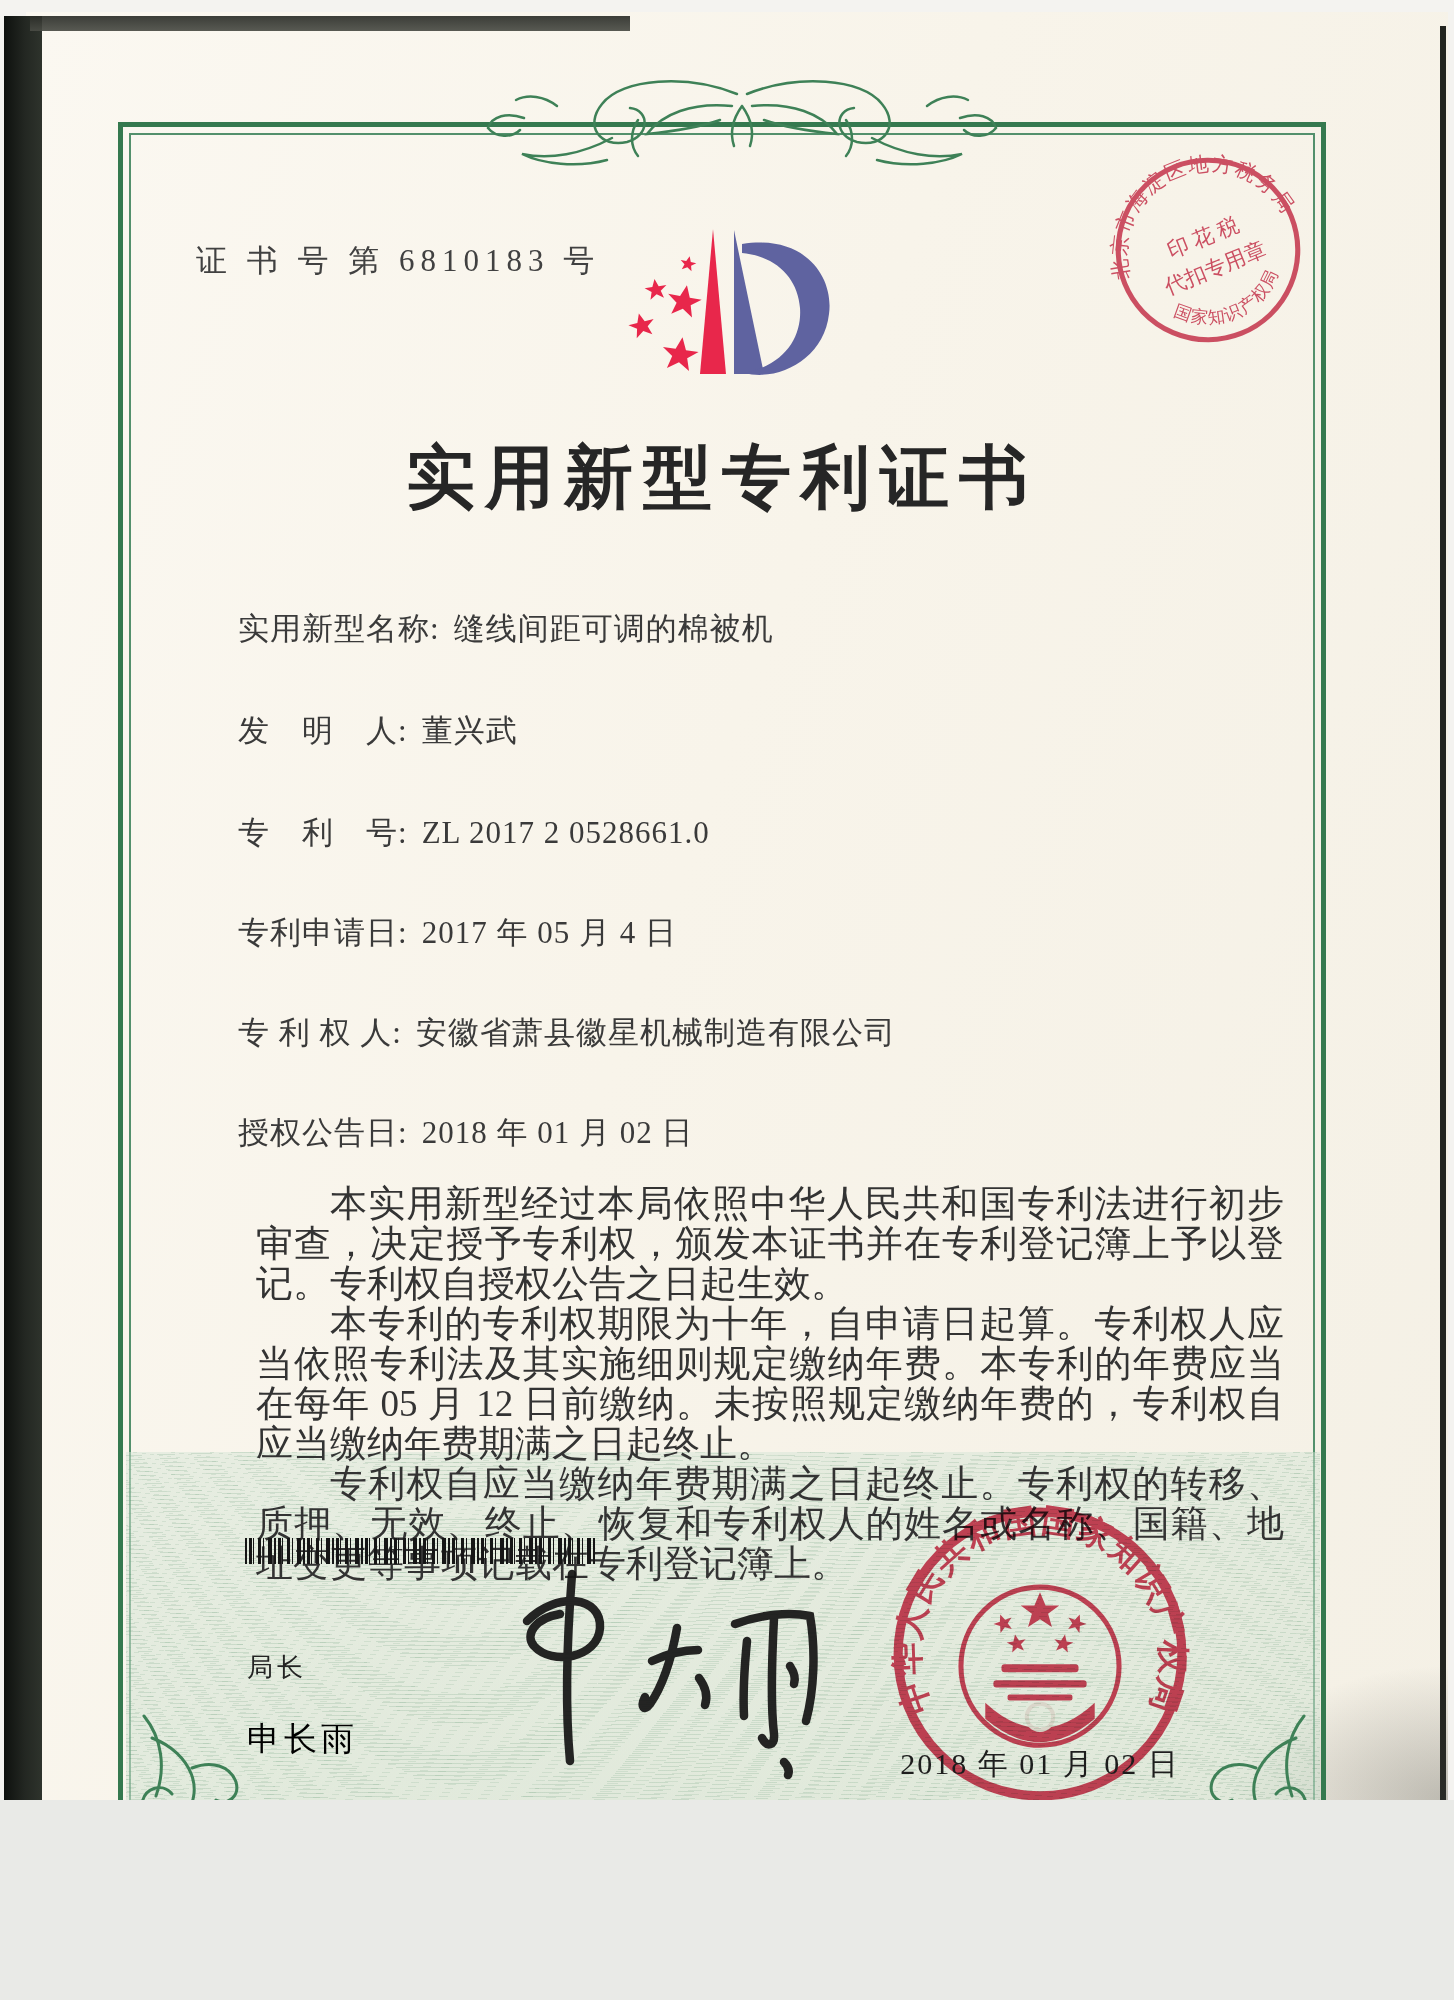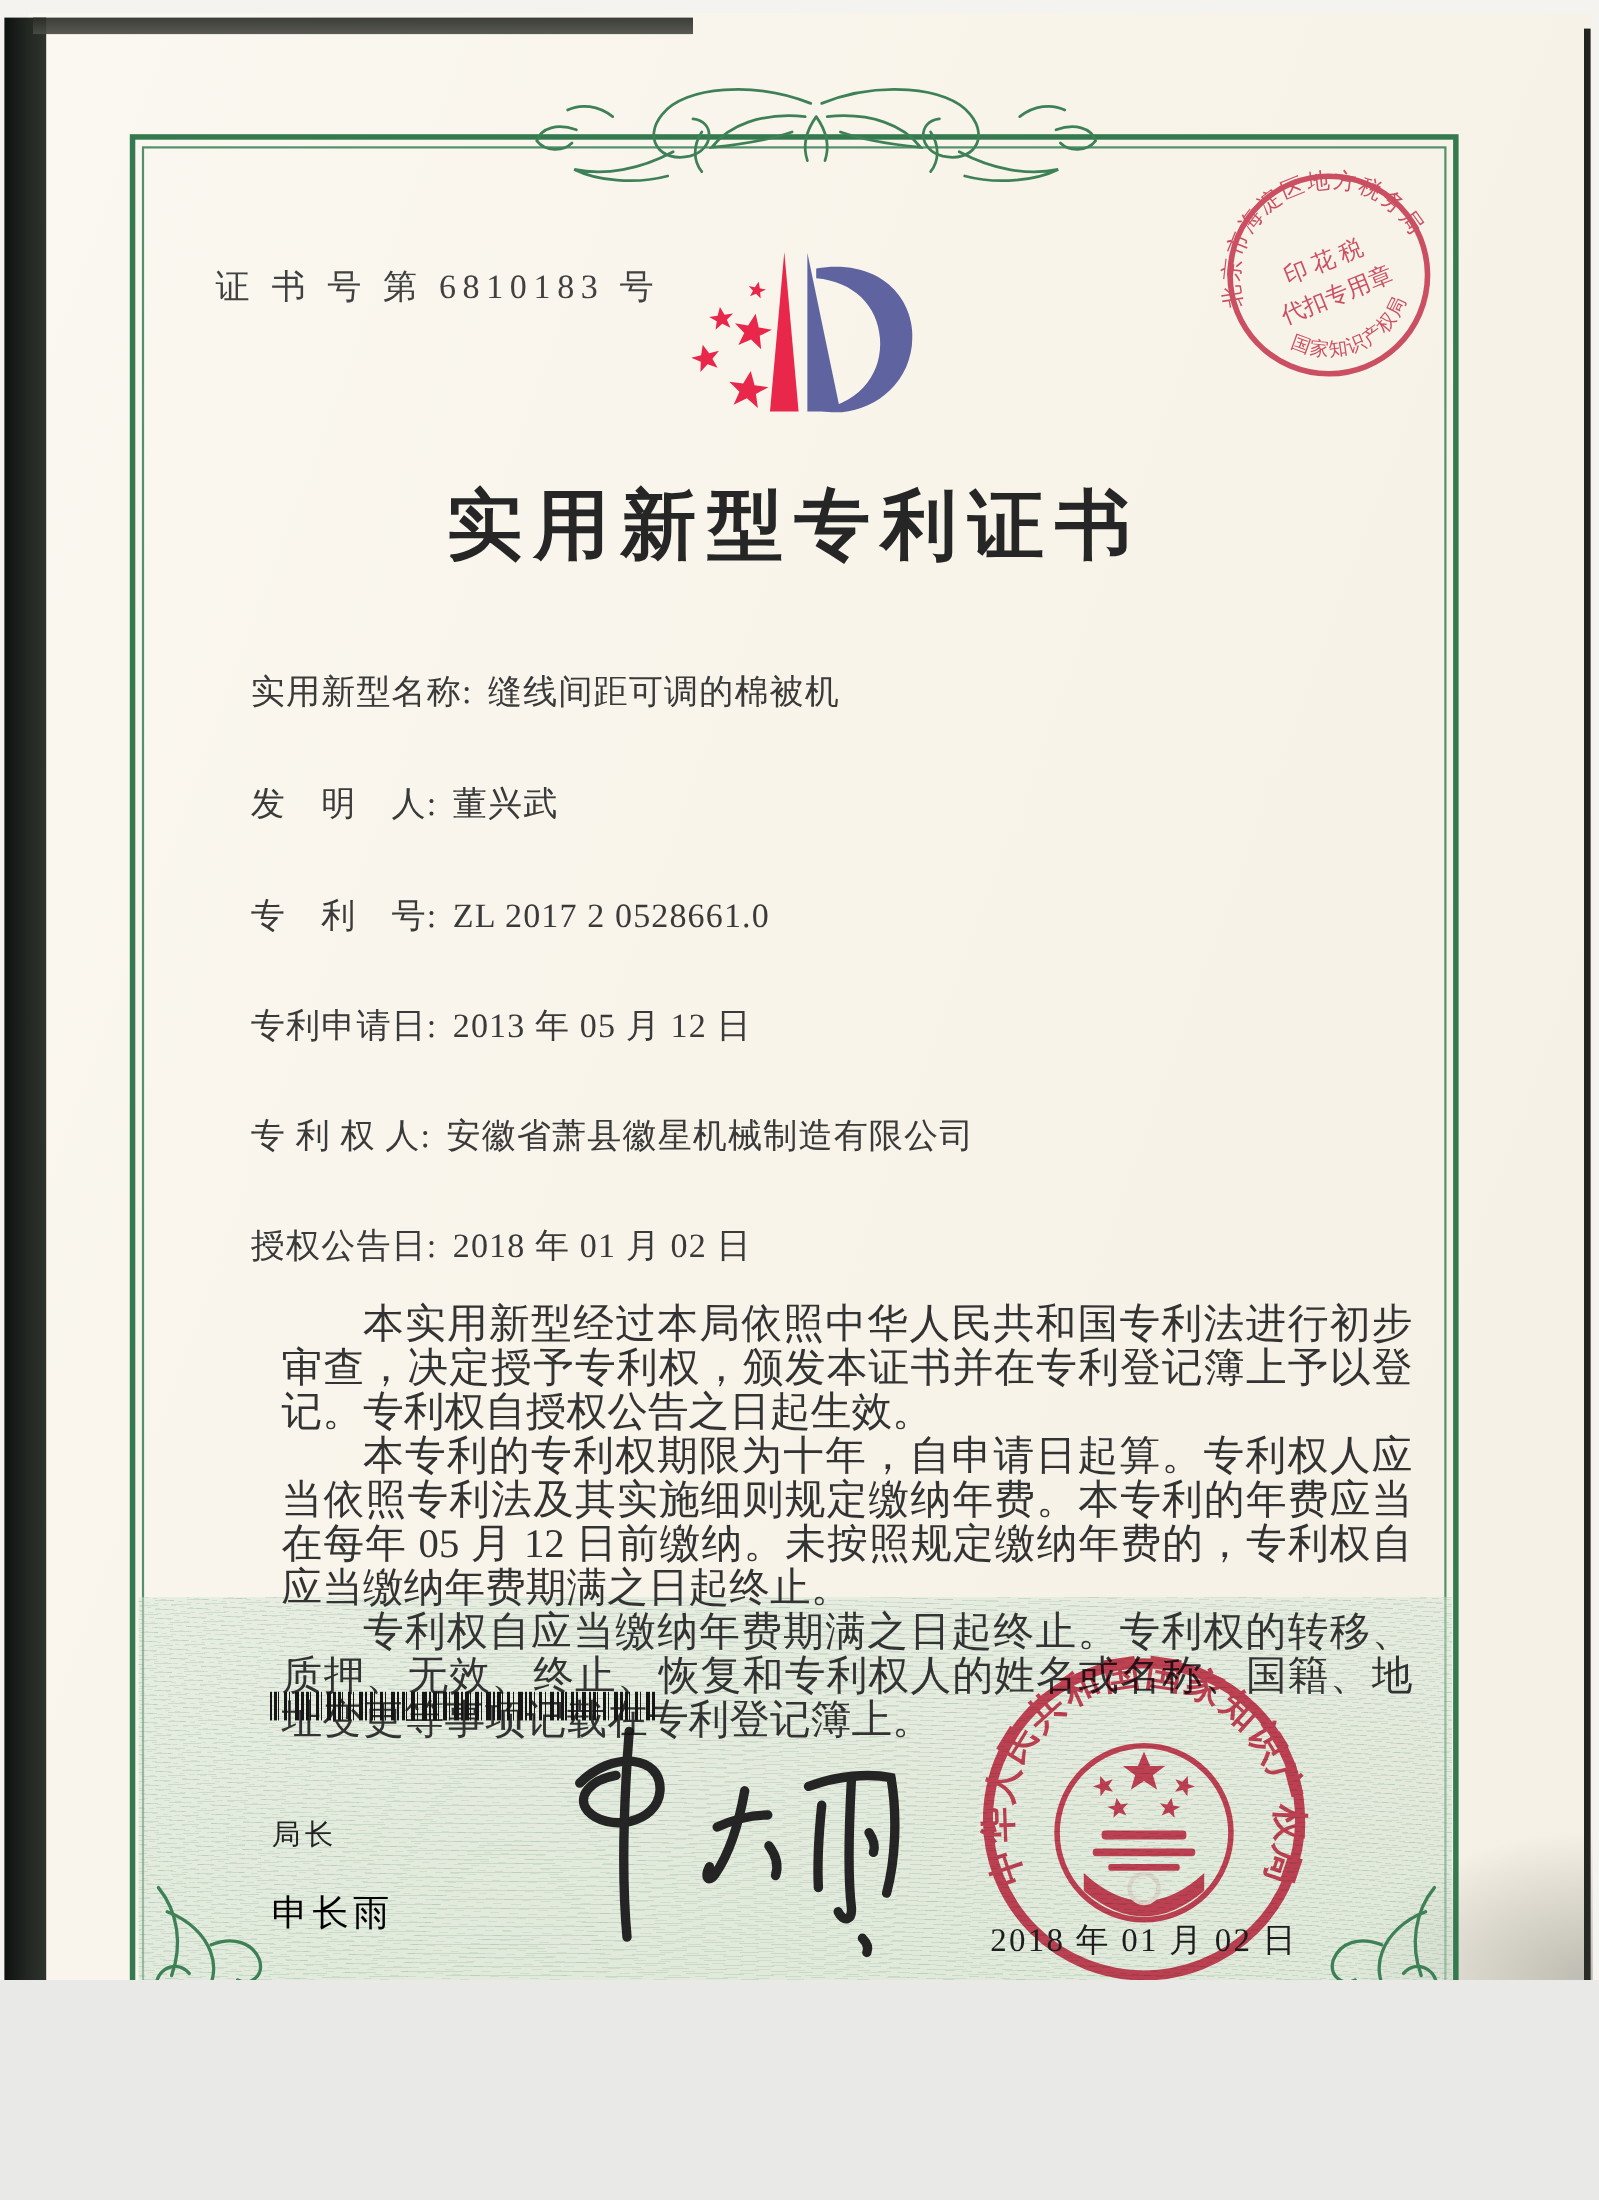--- a/index.html
+++ b/index.html
@@ -28,21 +28,21 @@
   .flourish{position:absolute;width:184px;height:184px;}
   .fl-bl{left:122px;top:1708px;}
   .fl-br{left:1142px;top:1708px;transform:scaleX(-1);}
   svg .grn{stroke:#3e8157;fill:none;stroke-linecap:round;}
   
   .certno{position:absolute;left:196px;top:240px;font-size:31px;letter-spacing:6px;color:#414141;}
   .logo{position:absolute;left:618px;top:224px;width:218px;height:176px;}
   .stamp{position:absolute;left:1106px;top:148px;width:204px;height:204px;mix-blend-mode:multiply;opacity:.93;}
   .title{position:absolute;left:118px;top:432px;width:1208px;text-align:center;
          font-size:69px;font-weight:700;letter-spacing:10px;color:#262626;}
-  .frow{position:absolute;left:228px;font-size:31px;color:#3a3a3a;letter-spacing:1px;white-space:nowrap;}
+  .frow{position:absolute;left:238px;font-size:31px;color:#3a3a3a;letter-spacing:1px;white-space:nowrap;}
   .frow .val{margin-left:14px;}
   .bodytext{position:absolute;left:256px;top:1184px;width:1028px;font-size:37px;line-height:40px;
             color:#333;text-align:justify;}
   .bodytext p{margin:0;text-indent:2em;}
   .barcode{position:absolute;left:245px;top:1538px;width:352px;height:26px;background:
      repeating-linear-gradient(90deg,#161616 0 2px,transparent 2px 4px,#161616 4px 7px,
        transparent 7px 8px,#161616 8px 9px,transparent 9px 13px,#161616 13px 16px,
        transparent 16px 18px,#161616 18px 19px,transparent 19px 23px,#161616 23px 27px,transparent 27px 29px);}
   .role{position:absolute;left:247px;top:1650px;font-size:26px;letter-spacing:4px;color:#232323;}
   .dname{position:absolute;left:247px;top:1717px;font-size:33px;letter-spacing:4px;color:#000000;}
@@ -158,21 +158,21 @@
   <div class="frow" style="top:608px">
     <span>实用新型名称:</span><span class="val">缝线间距可调的棉被机</span>
   </div>
   <div class="frow" style="top:710px">
     <span>发　明　人:</span><span class="val">董兴武</span>
   </div>
   <div class="frow" style="top:812px">
     <span>专　利　号:</span><span class="val">ZL 2017 2 0528661.0</span>
   </div>
   <div class="frow" style="top:912px">
-    <span>专利申请日:</span><span class="val">2013 年 05 月 12 日</span>
+    <span>专利申请日:</span><span class="val">2017 年 05 月 4 日</span>
   </div>
   <div class="frow" style="top:1012px">
     <span>专 利 权 人:</span><span class="val">安徽省萧县徽星机械制造有限公司</span>
   </div>
   <div class="frow" style="top:1112px">
     <span>授权公告日:</span><span class="val">2018 年 01 月 02 日</span>
   </div>
 
   <div class="bodytext">
     <p>本实用新型经过本局依照中华人民共和国专利法进行初步审查，决定授予专利权，颁发本证书并在专利登记簿上予以登记。专利权自授权公告之日起生效。</p>

